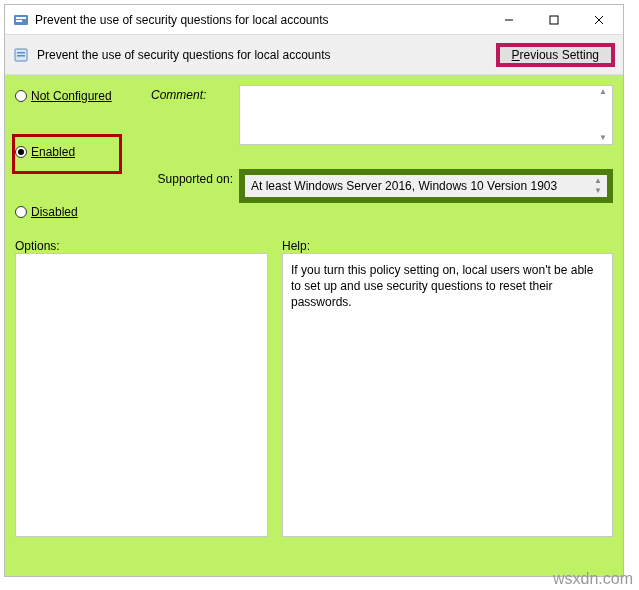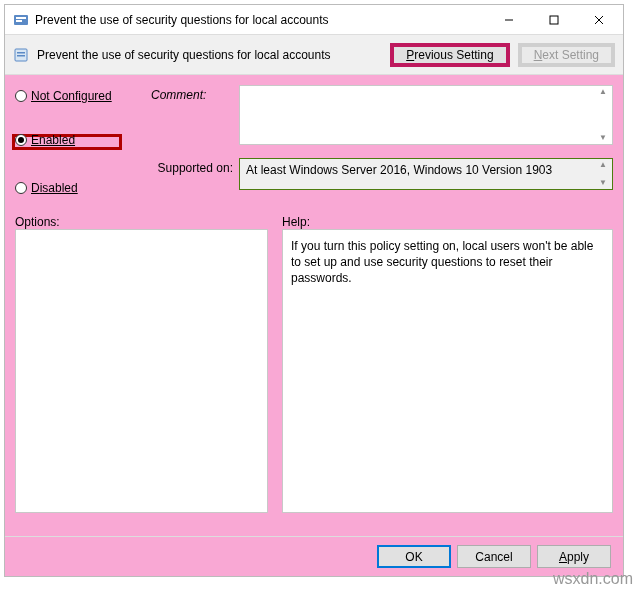--- a/index.html
+++ b/index.html
@@ -10,21 +10,21 @@
       width: 639px;
       height: 590px;
       overflow: hidden;
       color: #000;
     }
     .dialog {
       width: 620px;
       height: 573px;
       border: 1px solid #bbb;
       margin: 4px;
-      background: #f9a8d4;
+      background: #bef264;
       display: flex;
       flex-direction: column;
     }
     .titlebar {
       height: 30px;
       background: #fff;
       border-bottom: 1px solid #ddd;
       display: flex;
       align-items: center;
       padding: 0 2px 0 8px;
@@ -84,42 +84,42 @@
     .radios { display:flex; flex-direction:column; gap:29px; padding-top:2px;text-decoration:underline;}
     .radio-item { display:flex; align-items:center; gap:4px; height:18px; }
     .radio-circle {
       width:12px;height:12px;border:1px solid #333;border-radius:50%;
       display:inline-flex;align-items:center;justify-content:center;background:#fff;
     }
     .radio-circle.checked::after{content:"";width:6px;height:6px;border-radius:50%;background:#000;}
     .radio-item.highlight {
       border: 3px solid #b00000;
       padding: 0 6px 4px 0;
-      height: 16px;
+      height: 40px;
       margin-left: -3px;
       width: 110px;
     }
     .underline-first::first-letter { text-decoration: underline; }
     .label-col { font-size:12px; padding-top:3px;}
     .comment-box {
       grid-column: 3; grid-row: 1;
       height: 60px;
       border: 1px solid #c8c8c8;
       background:#fff;
       position:relative;
     }
     .scroll-indicator {
       position:absolute; right:1px; width:16px;
       display:flex; flex-direction:column; justify-content:space-between;
       top:1px; bottom:1px; color:#888;
     }
     .scroll-arrow { font-size:8px; text-align:center; line-height:10px;}
     .supported-box {
       grid-column:3; grid-row:2;
-      border:1px solid #4d7c0f; background:#f0f0f0;
+      border:6px solid #4d7c0f; background:#f0f0f0;
       padding:4px 20px 4px 6px; position:relative;
       min-height:32px;
     }
     .mid {
       display:grid;
       grid-template-columns: 253px 1fr;
       column-gap:14px;
       margin-top:18px;
     }
     .labels-row { margin-bottom:0;}
@@ -185,23 +185,20 @@
       <svg width="16" height="16" viewBox="0 0 16 16">
           <rect x="2" y="2" width="12" height="12" rx="1" fill="#d8e6f3" stroke="#5b8ac6"></rect>
           <rect x="4" y="5" width="8" height="1.5" fill="#5b8ac6"></rect>
           <rect x="4" y="8" width="8" height="1.5" fill="#5b8ac6"></rect>
         </svg>
     </span>
     <span class="tb-title">Prevent the use of security questions for local accounts</span>
     <div class="tb-btn">
       <span class="underline-first">Previous Setting</span>
     </div>
-    <div class="tb-btn disabled">
-      <span class="underline-first">Next Setting</span>
-    </div>
   </div>
 
   <div class="content">
 
     <div class="top-grid">
 
       <div class="radios" style="grid-column:1; grid-row:1 / span 2;">
         <label class="radio-item">
           <span class="radio-circle"></span>
           <span>Not Configured</span>
@@ -247,27 +244,16 @@
       <div>
         <div class="labels-row">Help:</div>
         <div class="big-box">
           <span>If you turn this policy setting on, local users won't be able to set up and use security questions to reset their passwords.</span>
         </div>
       </div>
     </div>
 
   </div>
 
-  <div class="btnbar">
-    <div class="btn primary">
-      <span>OK</span>
-    </div>
-    <div class="btn">
-      <span>Cancel</span>
-    </div>
-    <div class="btn">
-      <span class="underline-first">Apply</span>
-    </div>
-  </div>
 
 </div>
 
 <div class="watermark">wsxdn.com</div>
 
 </body></html>

